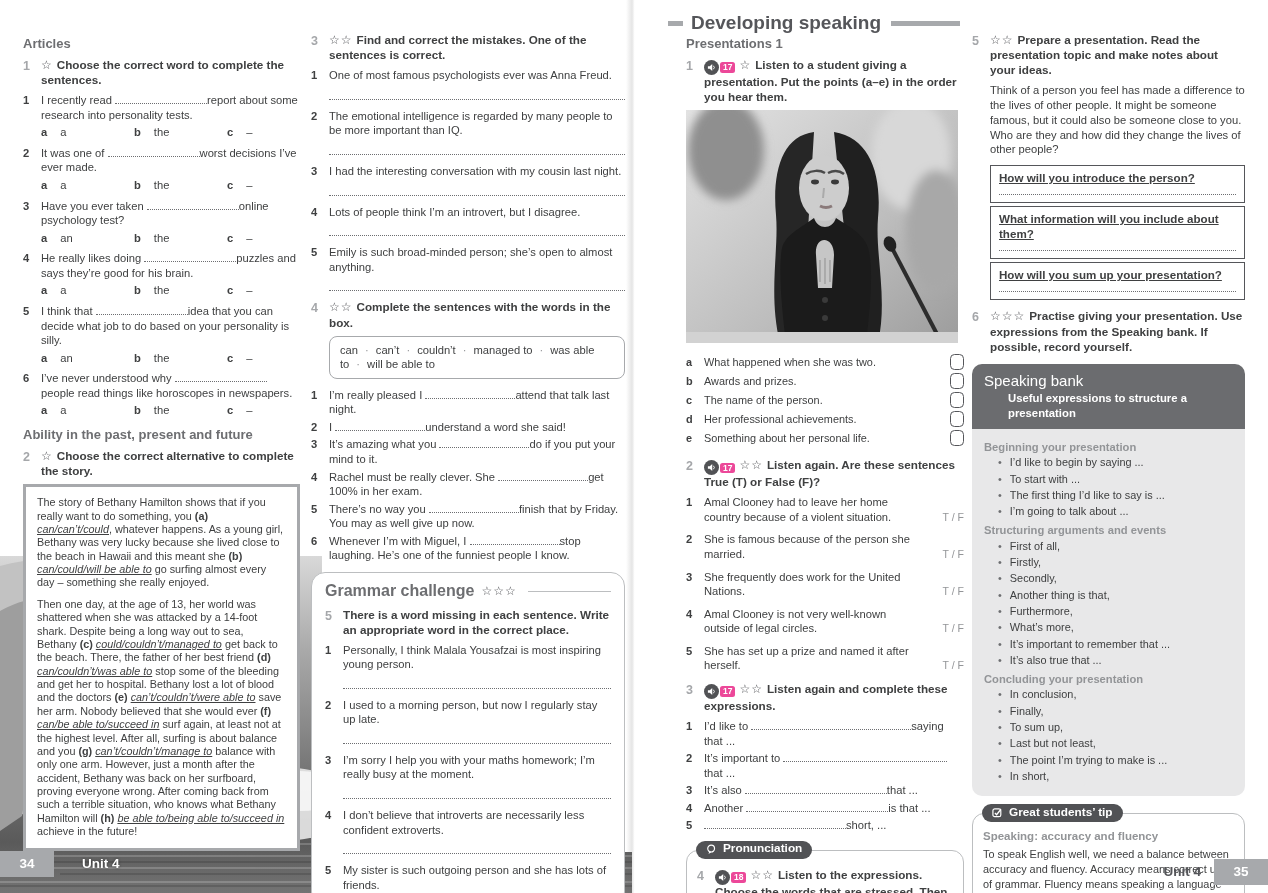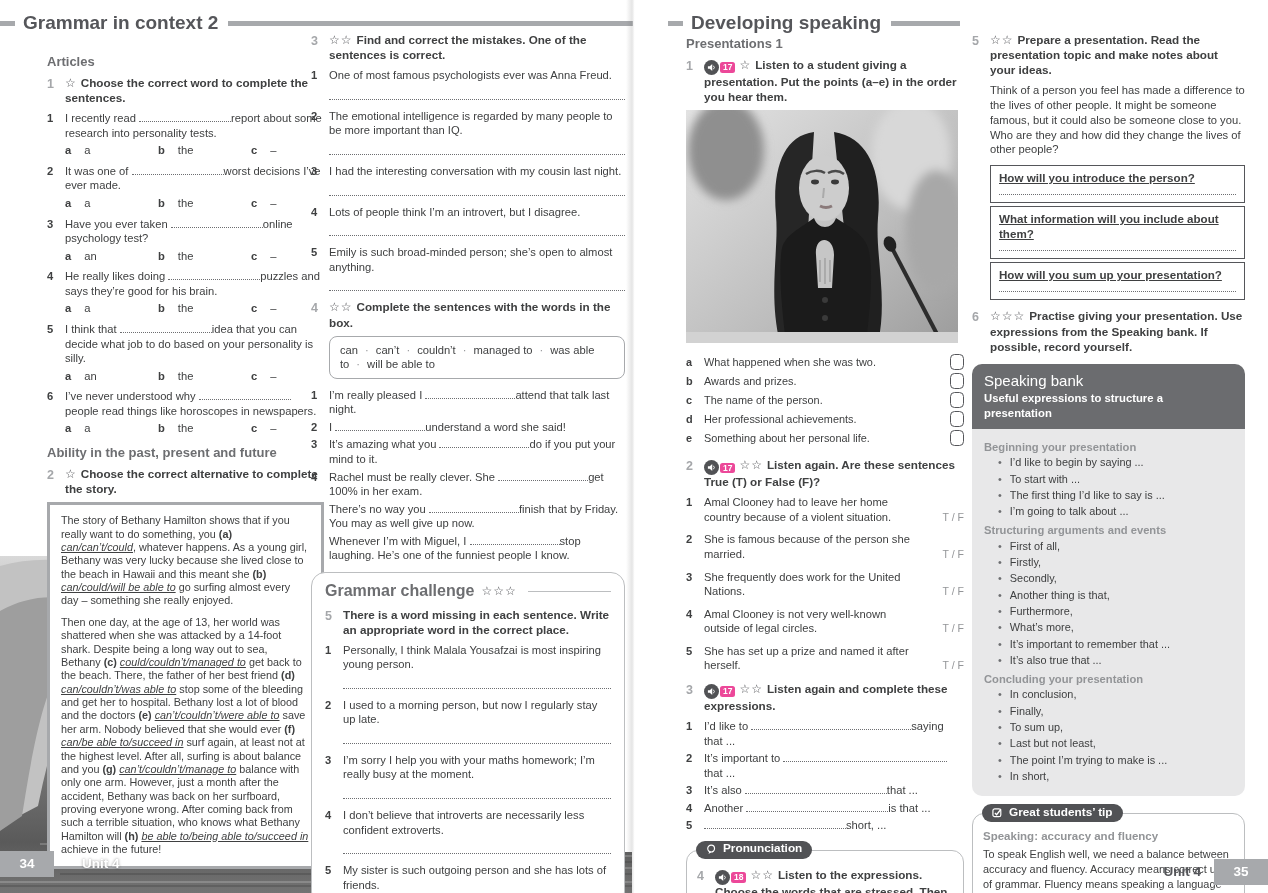--- a/index.html
+++ b/index.html
@@ -6,21 +6,21 @@
   #canvas{position:relative;width:1268px;height:893px;background:#ffffff;overflow:hidden;
           font-family:"Liberation Sans",sans-serif;color:#3f4041;font-size:11.2px;line-height:1.3;}
   
   .phead{position:absolute;display:flex;align-items:center;}
   .dash{width:15px;height:5px;background:#a7a9ac;flex:none;margin-right:8px;}
   .ptitle{font-size:19px;font-weight:bold;color:#55565a;white-space:nowrap;}
   .hbar{flex:1;height:5px;background:#a7a9ac;margin-left:10px;}
   .sechead{font-size:13px;font-weight:bold;color:#6d6e71;margin:3px 0 5px;}
   
   .col{position:absolute;}
-  #colL1{left:23px;top:51px;width:277px;margin-left:24px;}
+  #colL1{left:23px;top:33px;width:277px;}
   #colL2{left:311px;top:33px;width:314px;}
   #colR1{left:686px;top:33px;width:278px;}
   #colR2{left:972px;top:33px;width:273px;}
   
   .ex{margin-bottom:9px;}
   .exh{display:flex;gap:7px;margin-bottom:5px;}
   .exnum{color:#a5a7aa;font-weight:bold;font-size:12.5px;width:11px;flex:none;}
   .exinstr{font-weight:bold;color:#3f4041;font-size:11.7px;line-height:1.28;}
   .stars{color:#55565a;font-size:12px;letter-spacing:1px;margin-right:4px;font-weight:normal;}
   .audio{display:inline-flex;align-items:center;vertical-align:-3px;margin-right:4px;}
@@ -62,21 +62,21 @@
   .pbox,.tipbox{border:1.5px solid #bcbec0;border-radius:12px;padding:13px 10px 9px;position:relative;margin-top:17px;}
   .pill{position:absolute;top:-10px;left:9px;background:#515255;color:#fff;border-radius:10px;padding:2.5px 10px 3.5px;font-weight:bold;font-size:11.8px;display:inline-flex;gap:6px;align-items:center;line-height:1;}
   
   .topic{margin:2px 0 8px 18px;line-height:1.32;}
   .qbox{border:1.3px solid #55565a;padding:4px 8px 7px;margin:0 0 3px 18px;text-decoration:underline;}
   .qbox .q{font-weight:bold;font-size:11.6px;}
   .qline{border-bottom:1.6px dotted #6d6e71;height:9px;}
   .sbank{border-radius:10px;overflow:hidden;margin-top:6px;}
   .sbhead{background:#6b6c6f;color:#fff;padding:7px 12px 8px;}
   .sbtitle{font-size:15px;font-weight:normal;}
-  .sbsub{font-size:11.3px;font-weight:bold;margin-top:1px;}
+  .sbsub{font-size:11.3px;font-weight:bold;margin-top:1px;margin-left:24px;}
   .sbbody{background:#e8e8e9;padding:7px 12px 10px;font-size:10.9px;}
   .bhead{font-weight:bold;color:#929497;font-size:11.2px;margin:4px 0 2px;}
   .brow{display:flex;gap:8px;margin:0 0 2.5px 14px;line-height:1.27;}
   .bdot{color:#6d6e71;flex:none;}
   .tipsub{font-weight:bold;color:#929497;font-size:11.5px;margin-bottom:3px;}
   .tipbody{font-size:10.9px;line-height:1.34;}
   
   .footL{position:absolute;left:0;bottom:16px;display:flex;align-items:center;z-index:6;}
   .footR{position:absolute;right:0;bottom:8px;display:flex;align-items:center;z-index:6;}
   .pgbox{width:54px;height:26px;background:#a7a9ac;color:#fff;font-weight:bold;font-size:13.5px;display:flex;align-items:center;justify-content:center;}
@@ -133,25 +133,20 @@
       <g opacity="0.2" stroke="#222" stroke-width="2">
         <path d="M0,306 H632"></path>
           <path d="M60,318 H632"></path>
           <path d="M0,330 H632"></path>
       </g>
     </svg>
   </div>
 
   <div id="divider"></div>
 
-  <div class="phead" style="left:0;top:11px;width:633px;">
-    <span class="dash"></span>
-    <span class="ptitle">Grammar in context 2</span>
-    <span class="hbar"></span>
-  </div>
 
   <div id="colL1" class="col">
     <div class="sechead">Articles</div>
 
     <div class="ex">
       <div class="exh">
         <span class="exnum">1</span>
         <span class="exinstr"><span class="stars">☆</span><span>Choose the correct word to complete the sentences.</span></span>
       </div>
       <div>

